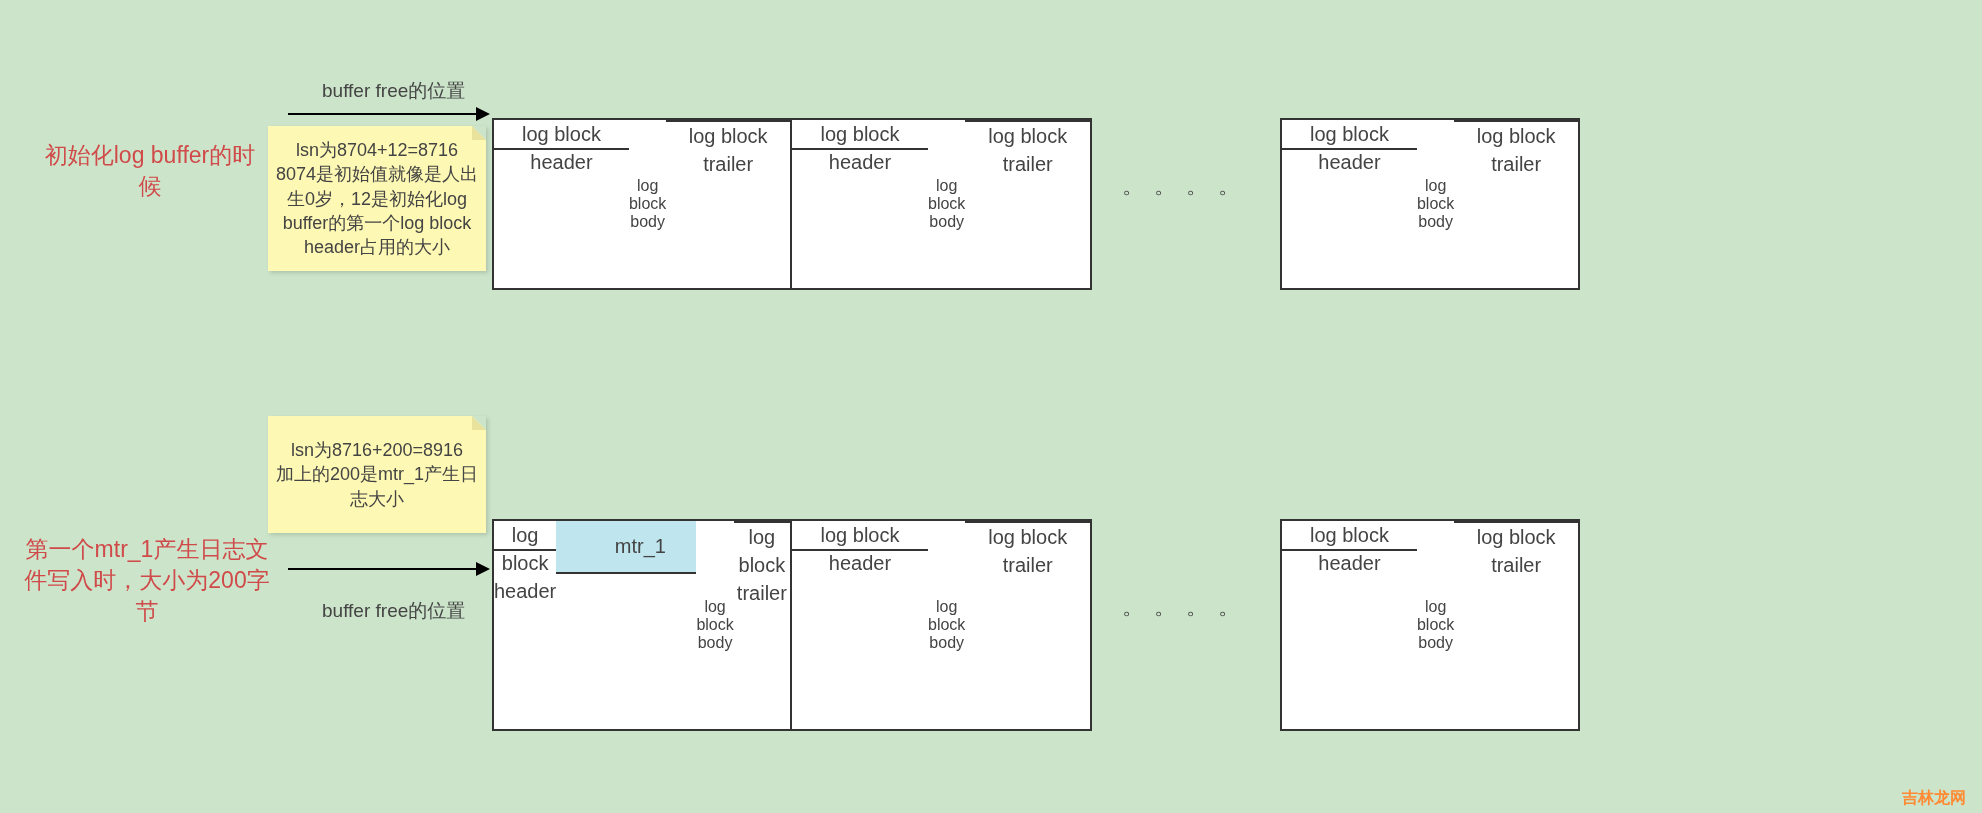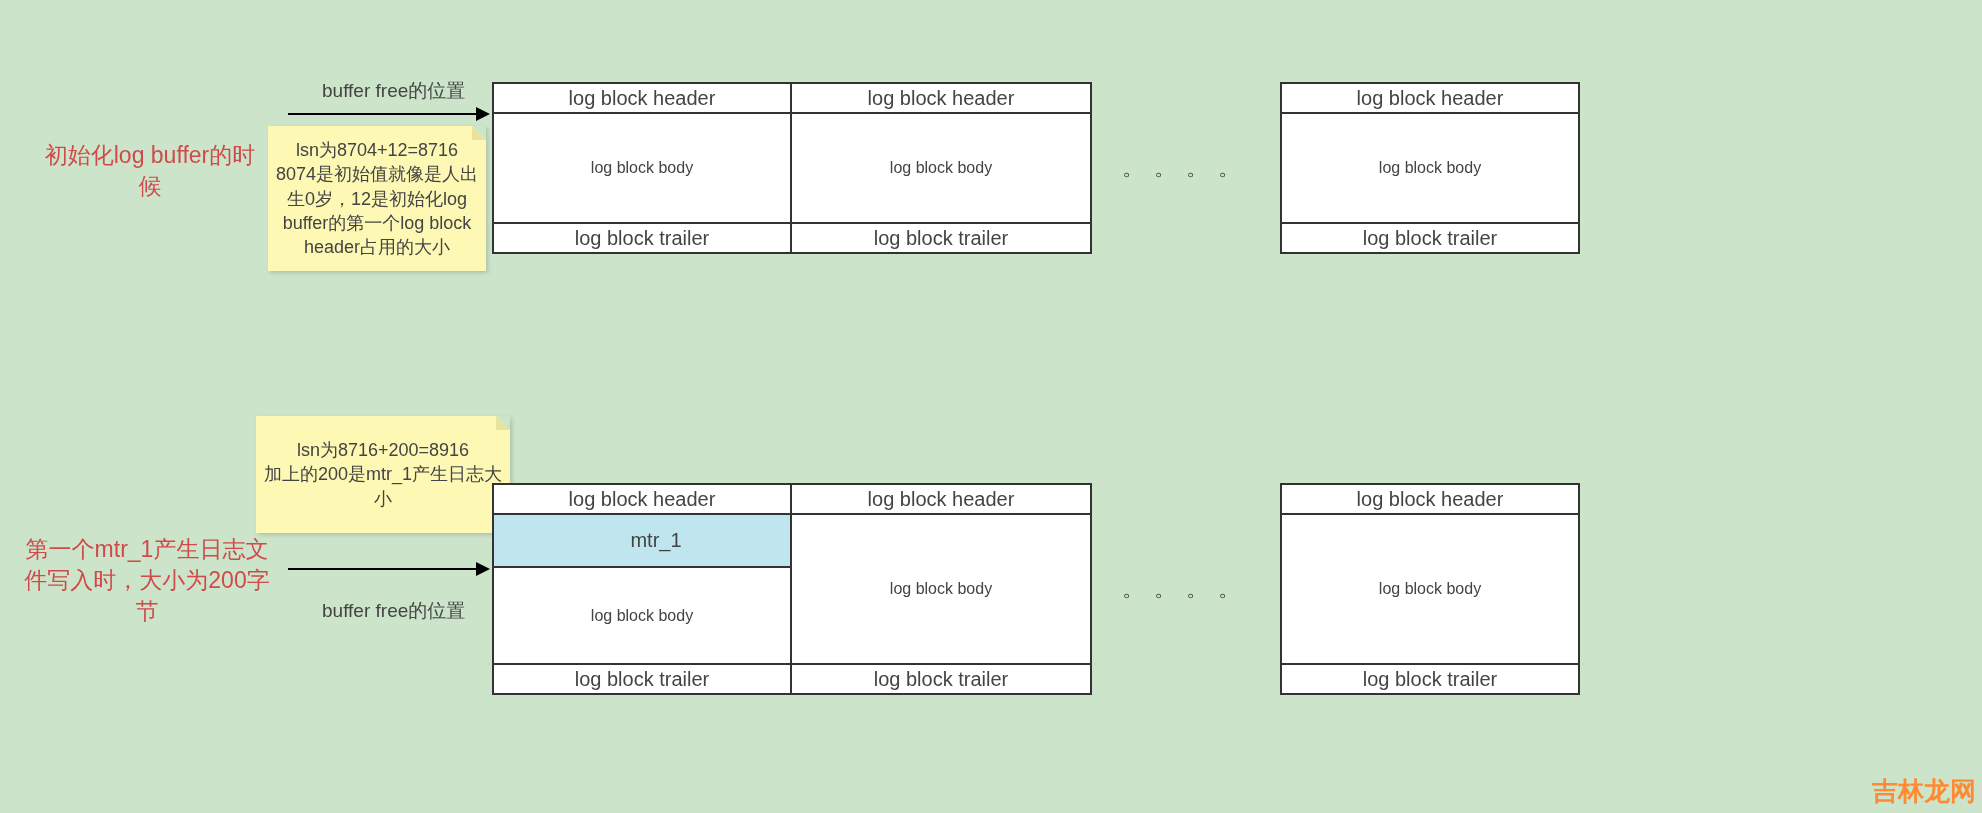--- a/index.html
+++ b/index.html
@@ -77,24 +77,24 @@
     color: #444;
     white-space: nowrap;
   }
   .blocks-row {
     position: absolute;
     display: flex;
     align-items: center;
   }
   .block {
     display: flex;
-    flex-direction: column;
     background: #fff;
     border: 2px solid #333;
     box-sizing: border-box;
+    margin-top: 36px;
   }
   .block .header,
   .block .trailer {
     border-bottom: 2px solid #333;
     text-align: center;
     font-size: 20px;
     color: #444;
     height: 30px;
     line-height: 28px;
     box-sizing: border-box;
@@ -126,24 +126,24 @@
   .ellipsis {
     font-size: 22px;
     color: #444;
     letter-spacing: 10px;
     padding: 0 30px;
     text-align: center;
     min-width: 120px;
   }
   .watermark {
     position: absolute;
-    right: 6px;
+    right: 16px;
     bottom: 4px;
     color: #ff8a33;
-    font-size: 26px;
+    font-size: 16px;
     font-weight: bold;
     font-family: "SimHei", sans-serif;
   }
 </style>
 </head>
 <body>
 
 <div class="section">
   <div class="red-label" style="left:40px; top:140px; width:220px;">初始化log buffer的时候</div>
 
@@ -174,21 +174,21 @@
           <span>log block body</span>
         </div>
       <div class="trailer">log block trailer</div>
     </div>
   </div>
 </div>
 
 <div class="section">
   <div class="red-label" style="left:22px; top:534px; width:250px;">第一个mtr_1产生日志文件写入时，大小为200字节</div>
 
-  <div class="note" style="left:256px; top:416px; width:254px; height:117px; display:flex; align-items:center; justify-content:center;">lsn为8716+200=8916<br>加上的200是mtr_1产生日志大小</div>
+  <div class="note" style="left:268px; top:416px; width:218px; height:117px; display:flex; align-items:center; justify-content:center;">lsn为8716+200=8916<br>加上的200是mtr_1产生日志大小</div>
 
   <div class="arrow-label" style="left:322px; top:598px;">buffer free的位置</div>
   <div class="arrow" style="left:288px; top:568px; width:200px;"></div>
 
   <div class="blocks-row" style="left:492px; top:483px;">
     <div class="block" style="width:300px; height:212px;">
       <div class="header">log block header</div>
       <div class="mtr" style="height:53px; line-height:51px;">mtr_1</div>
       <div class="body">
           <span>log block body</span>

